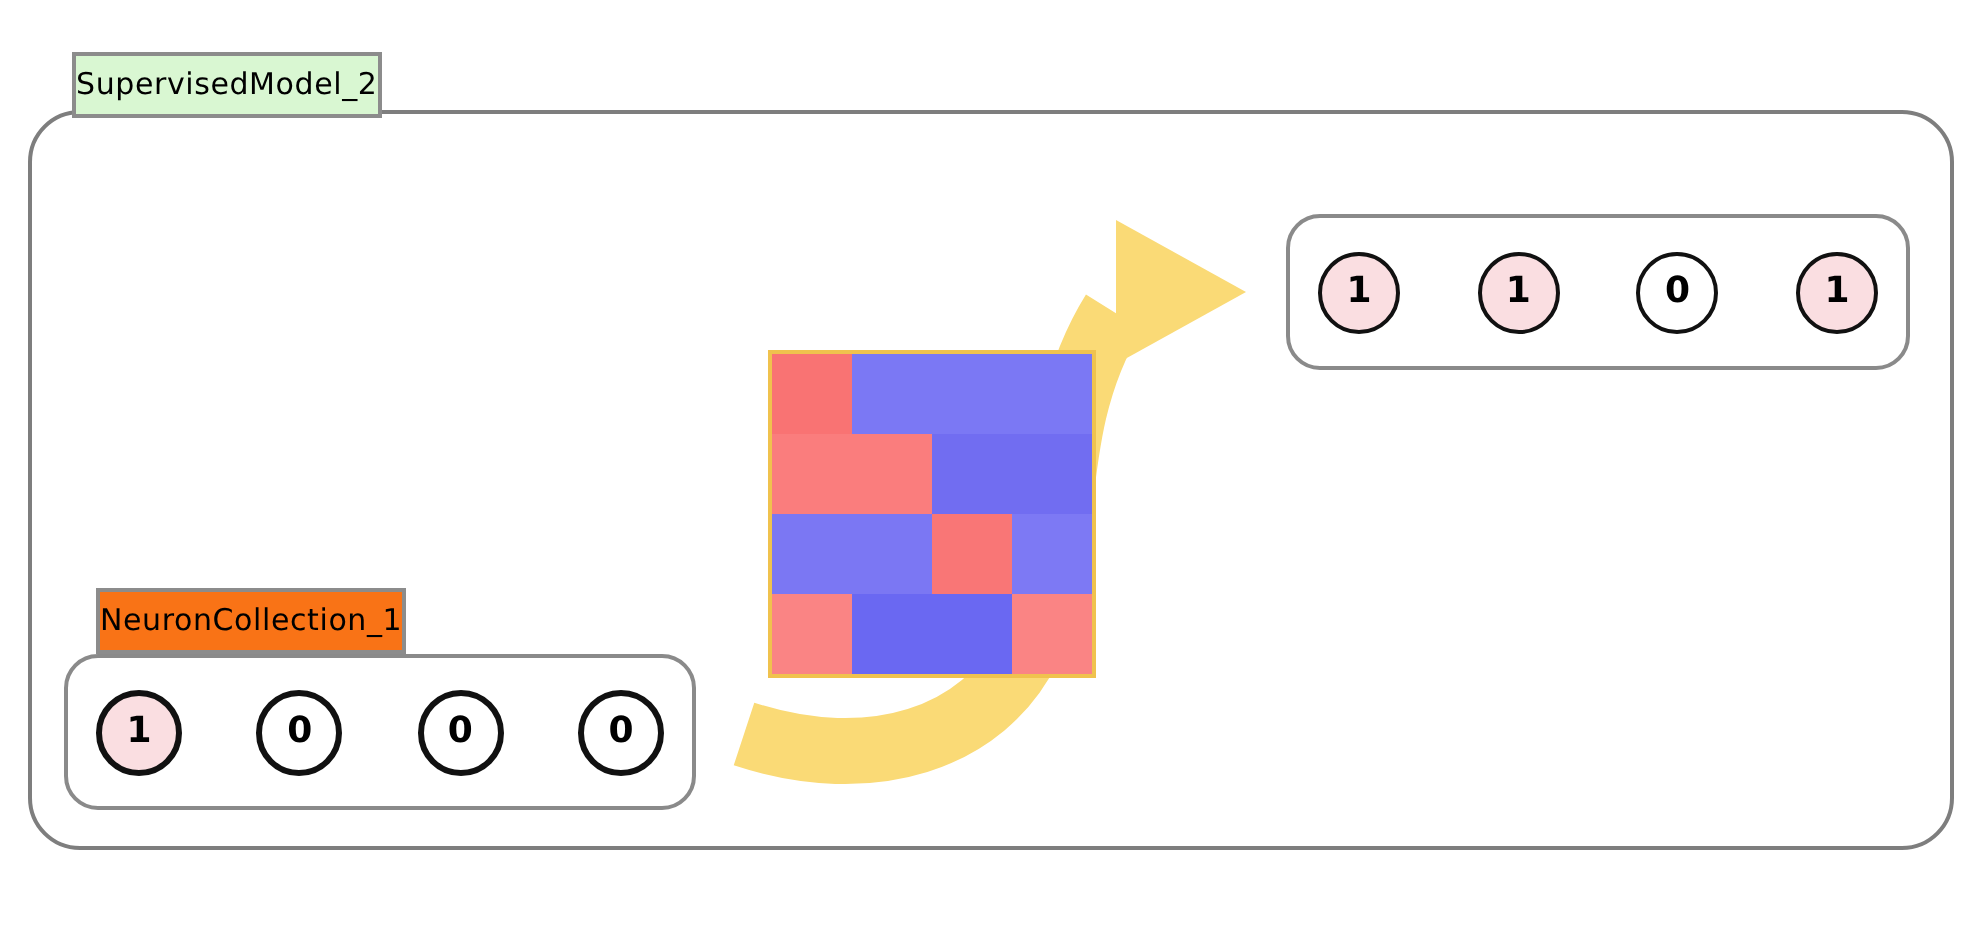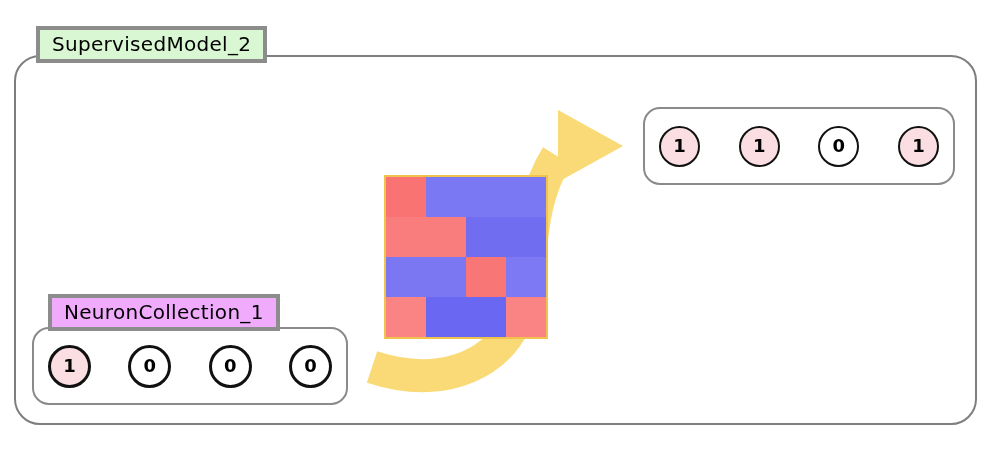--- a/index.html
+++ b/index.html
@@ -6,23 +6,23 @@
   .canvas{
     position:relative;width:992px;height:476px;background:#ffffff;overflow:hidden;
     font-family:"DejaVu Sans","Liberation Sans",sans-serif;
   }
   .model-container{
     position:absolute;left:14px;top:55px;width:963px;height:370px;
     box-sizing:border-box;border:2px solid #7e7e7e;border-radius:26px;
     background:#ffffff;z-index:1;
   }
   .name-label{
-    position:absolute;height:29px;line-height:29px;padding:0 12px;
-    background:#d9f7d2;border:4px solid #f97316;
-    font-size:20px;color:#000;white-space:nowrap;z-index:5;letter-spacing:0.3px;
+    position:absolute;height:29px;line-height:29px;padding:0 0;
+    background:#d9f7d2;border:2px solid #f97316;
+    font-size:15px;color:#000;white-space:nowrap;z-index:5;letter-spacing:0.3px;
   }
   .model-label{left:36px;top:26px;}
   .nc1-label{left:48px;top:294px;}
   .nc2-label{left:658px;top:72px;}
   .collection-box{
     position:absolute;box-sizing:border-box;height:78px;
     background:#ffffff;border:2px solid #8a8a8a;border-radius:17px;
     display:flex;align-items:center;justify-content:space-between;z-index:4;
   }
   .nc1-box{left:32px;top:327px;width:316px;padding:0 14px;}
@@ -69,21 +69,21 @@
       <div class="cell" style="background: rgb(249, 118, 118);"></div>
       <div class="cell" style="background: rgb(125, 121, 244);"></div>
       <div class="cell" style="background: rgb(250, 132, 132);"></div>
       <div class="cell" style="background: rgb(106, 104, 242);"></div>
       <div class="cell" style="background: rgb(106, 104, 242);"></div>
       <div class="cell" style="background: rgb(250, 132, 132);"></div>
     </div>
 
   <div class="name-label model-label" style="background: rgb(217, 247, 210); border-color: rgb(140, 140, 140);">SupervisedModel_2</div>
 
-  <div class="name-label nc1-label" style="background: #f0abfc; border-color: rgb(140, 140, 140);">NeuronCollection_1</div>
+  <div class="name-label nc1-label" style="background: #f97316; border-color: rgb(140, 140, 140);">NeuronCollection_1</div>
   <div class="collection-box nc1-box" style="border-color: rgb(138, 138, 138);">
     <div class="neuron" style="background: rgb(250, 222, 225); border-color: rgb(17, 17, 17);">1</div>
     <div class="neuron" style="background: rgb(255, 255, 255); border-color: rgb(17, 17, 17);">0</div>
     <div class="neuron" style="background: rgb(255, 255, 255); border-color: rgb(17, 17, 17);">0</div>
     <div class="neuron" style="background: rgb(255, 255, 255); border-color: rgb(17, 17, 17);">0</div>
   </div>
 
   <div class="collection-box nc2-box" style="border-color: rgb(138, 138, 138);">
     <div class="neuron" style="background: rgb(250, 222, 225); border-color: rgb(17, 17, 17);">1</div>
     <div class="neuron" style="background: rgb(250, 222, 225); border-color: rgb(17, 17, 17);">1</div>

